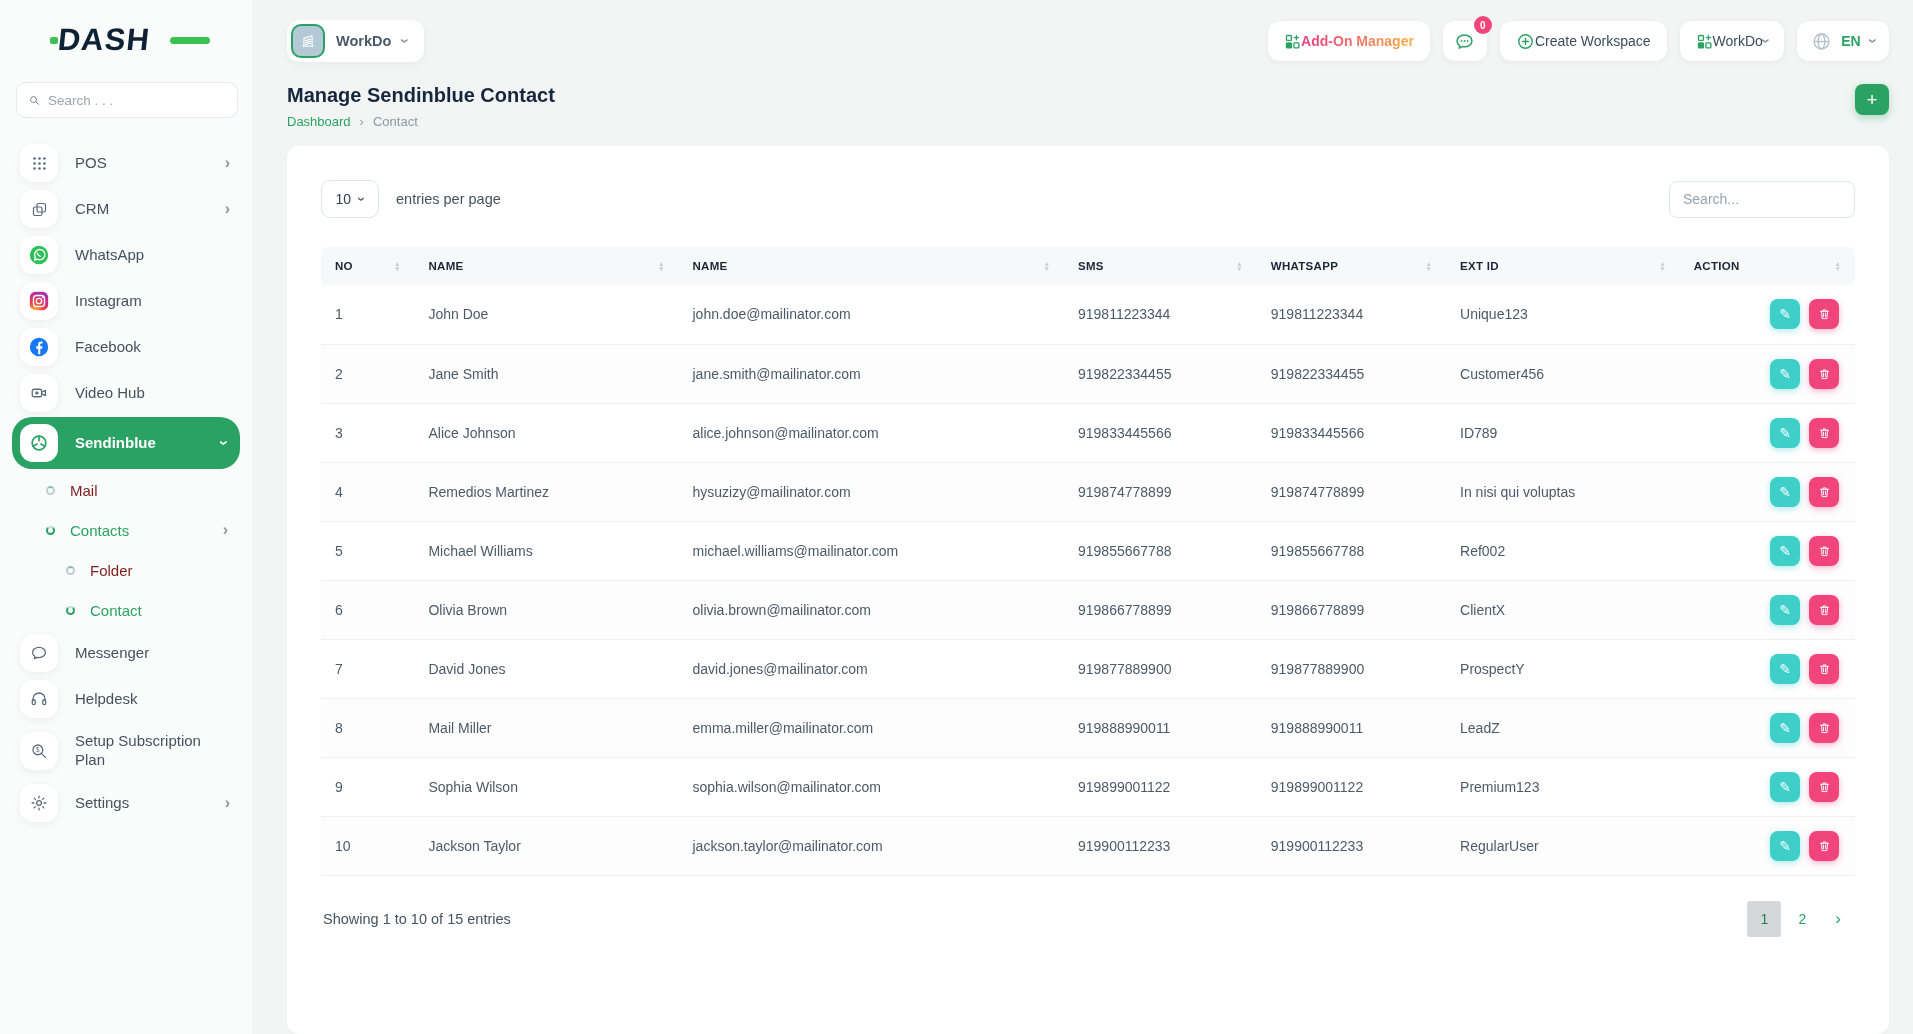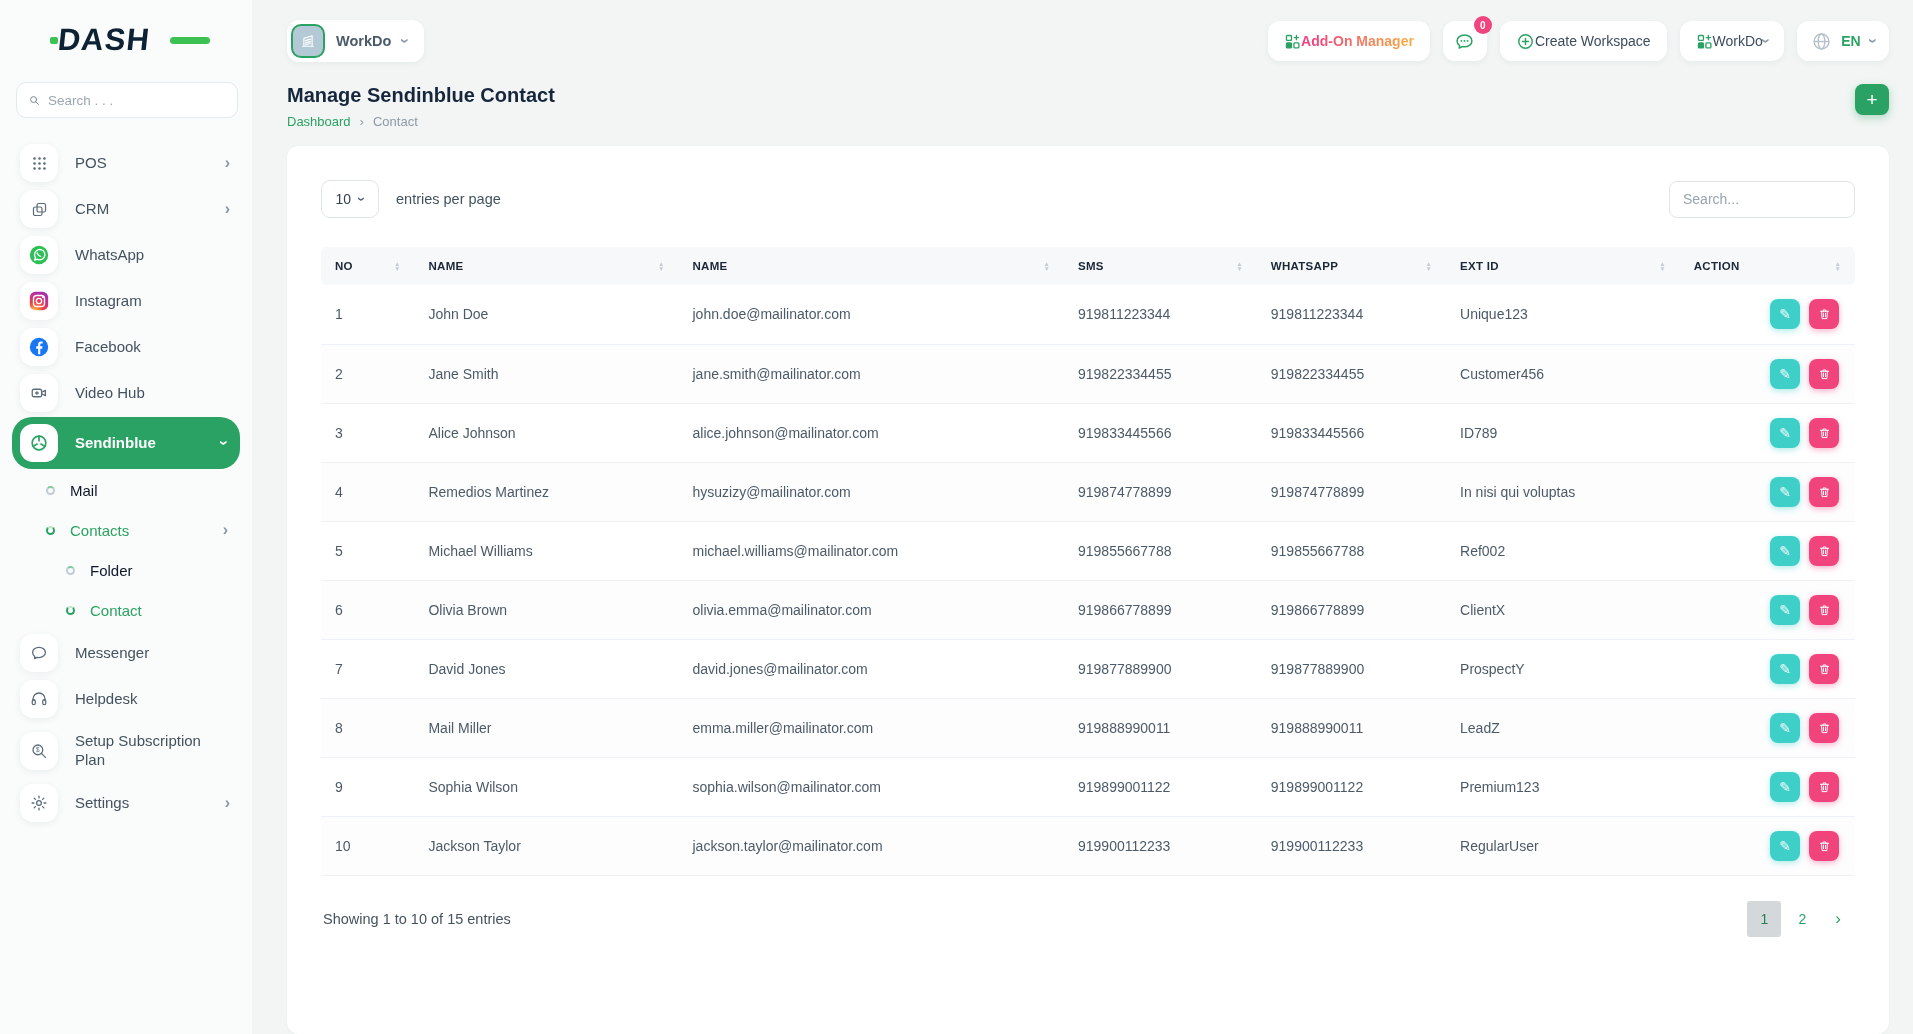--- a/index.html
+++ b/index.html
@@ -58,21 +58,21 @@
   .side-item.active{
     background:var(--green);border-radius:20px;margin:1px 12px;height:52px;
     padding:0 14px 0 8px;
   }
   .side-item.active .side-label{color:#fff;font-weight:700;}
   .side-item.active .side-chev{color:#fff;}
   .side-item.active .tile{box-shadow:none;color:var(--green);}
   .sub-item{display:flex;align-items:center;height:40px;padding-left:46px;cursor:pointer;}
   .sub-item.lvl2{padding-left:66px;}
   .bullet{width:9px;height:9px;border:2px solid #c2ccd4;border-top-color:#7fc9a4;border-radius:50%;margin-right:15px;flex:none;}
-  .sub-label{font-size:15px;color:#0f172a;flex:1;}
+  .sub-label{font-size:15px;color:#7f1d1d;flex:1;}
   .sub-item .side-chev{margin-right:24px;}
   .sub-item.active .bullet{border-color:var(--green);border-top-color:#bfe5cf;}
   .sub-item.active .sub-label{color:var(--green);font-weight:500;}
   .side-item.tall{height:58px;}
   .side-item.tall .side-label{padding-right:14px;}
 
   
   .main{flex:1;padding:0 24px 0 35px;display:flex;flex-direction:column;}
   .topbar{height:82px;display:flex;align-items:center;justify-content:space-between;}
   .pill{
@@ -591,21 +591,21 @@
                       <path d="M10 10.5v6.5M14 10.5v6.5"></path>
                     </svg>
         </button>
       </div>
     </td>
   </tr>
 
   <tr>
     <td>6</td>
     <td>Olivia Brown</td>
-    <td>olivia.emma@mailinator.com</td>
+    <td>olivia.brown@mailinator.com</td>
     <td>919866778899</td>
     <td>919866778899</td>
     <td>ClientX</td>
     <td>
       <div class="actions">
         <button class="abtn edit">
                     <span class="pencil-glyph">✎</span>
                   </button>
         <button class="abtn del">
           <svg width="13" height="14" viewBox="0 0 24 24" fill="none" stroke="#fff" stroke-width="1.8" stroke-linecap="round" stroke-linejoin="round">

